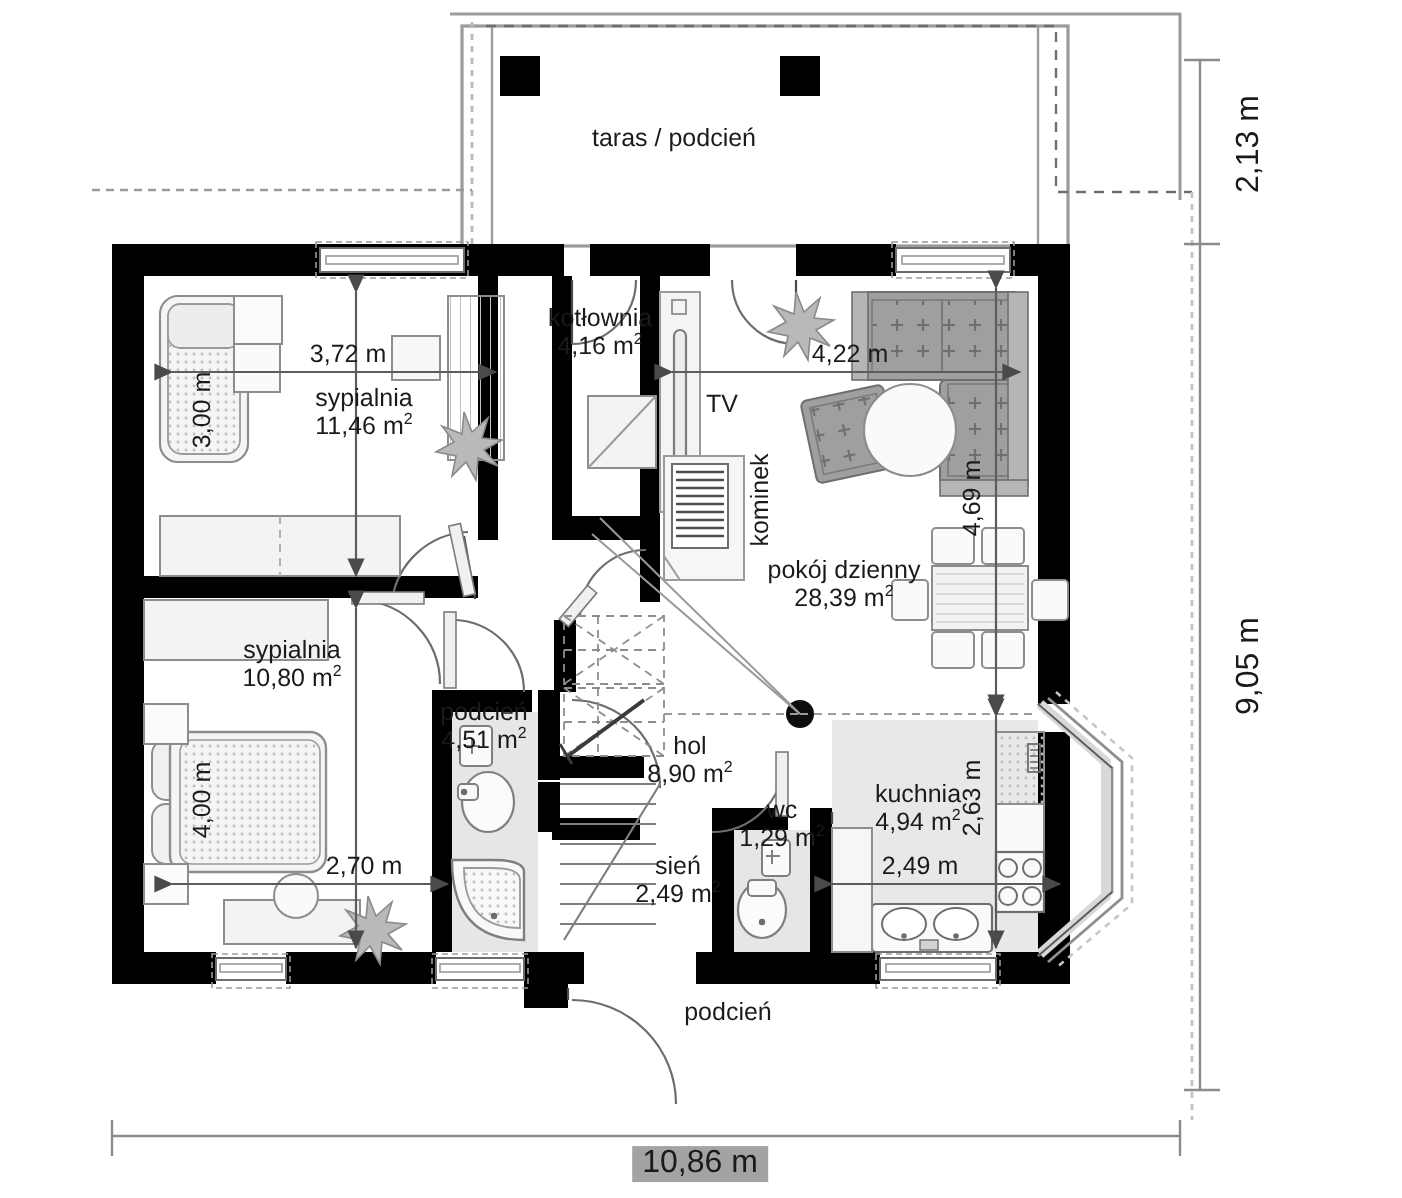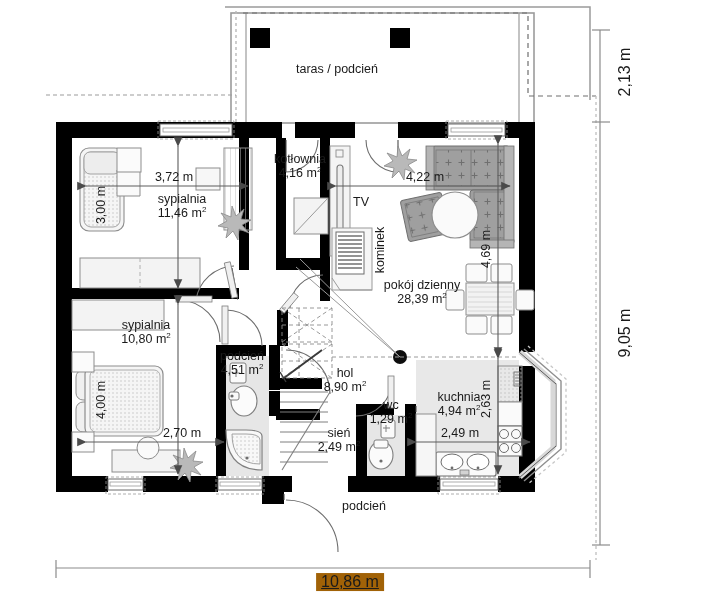--- a/index.html
+++ b/index.html
@@ -427,16 +427,16 @@
     <div class="lbl rm" style="left: 361px; top: 202px; transform: translate(-50%, -50%);">TV</div>
     <div class="lbl rm" style="left: 380px; top: 250px; transform: translate(-50%, -50%) rotate(-90deg);">kominek</div>
     <div class="lbl dim" style="left: 174px; top: 177px; transform: translate(-50%, -50%);">3,72 m</div>
     <div class="lbl dim" style="left: 101px; top: 205px; transform: translate(-50%, -50%) rotate(-90deg);">3,00 m</div>
     <div class="lbl dim" style="left: 425px; top: 177px; transform: translate(-50%, -50%);">4,22 m</div>
     <div class="lbl dim" style="left: 486px; top: 249px; transform: translate(-50%, -50%) rotate(-90deg);">4,69 m</div>
     <div class="lbl dim" style="left: 182px; top: 433px; transform: translate(-50%, -50%);">2,70 m</div>
     <div class="lbl dim" style="left: 101px; top: 400px; transform: translate(-50%, -50%) rotate(-90deg);">4,00 m</div>
     <div class="lbl dim" style="left: 460px; top: 433px; transform: translate(-50%, -50%);">2,49 m</div>
     <div class="lbl dim" style="left: 486px; top: 399px; transform: translate(-50%, -50%) rotate(-90deg);">2,63 m</div>
-    <div class="lbl big" style="left: 350px; top: 582px; transform: translate(-50%, -50%); background: #a16207; padding: 0px 5px; text-decoration: underline;">10,86 m</div>
+    <div class="lbl big" style="left: 350px; top: 582px; transform: translate(-50%, -50%); background: #a3a3a3; padding: 0px 5px;">10,86 m</div>
     <div class="lbl big" style="left: 625px; top: 333px; transform: translate(-50%, -50%) rotate(-90deg); background: rgb(255, 255, 255); padding: 0px 5px;">9,05 m</div>
     <div class="lbl big" style="left: 625px; top: 72px; transform: translate(-50%, -50%) rotate(-90deg); background: rgb(255, 255, 255); padding: 0px 5px;">2,13 m</div>
   </div>
 
 </body></html>

